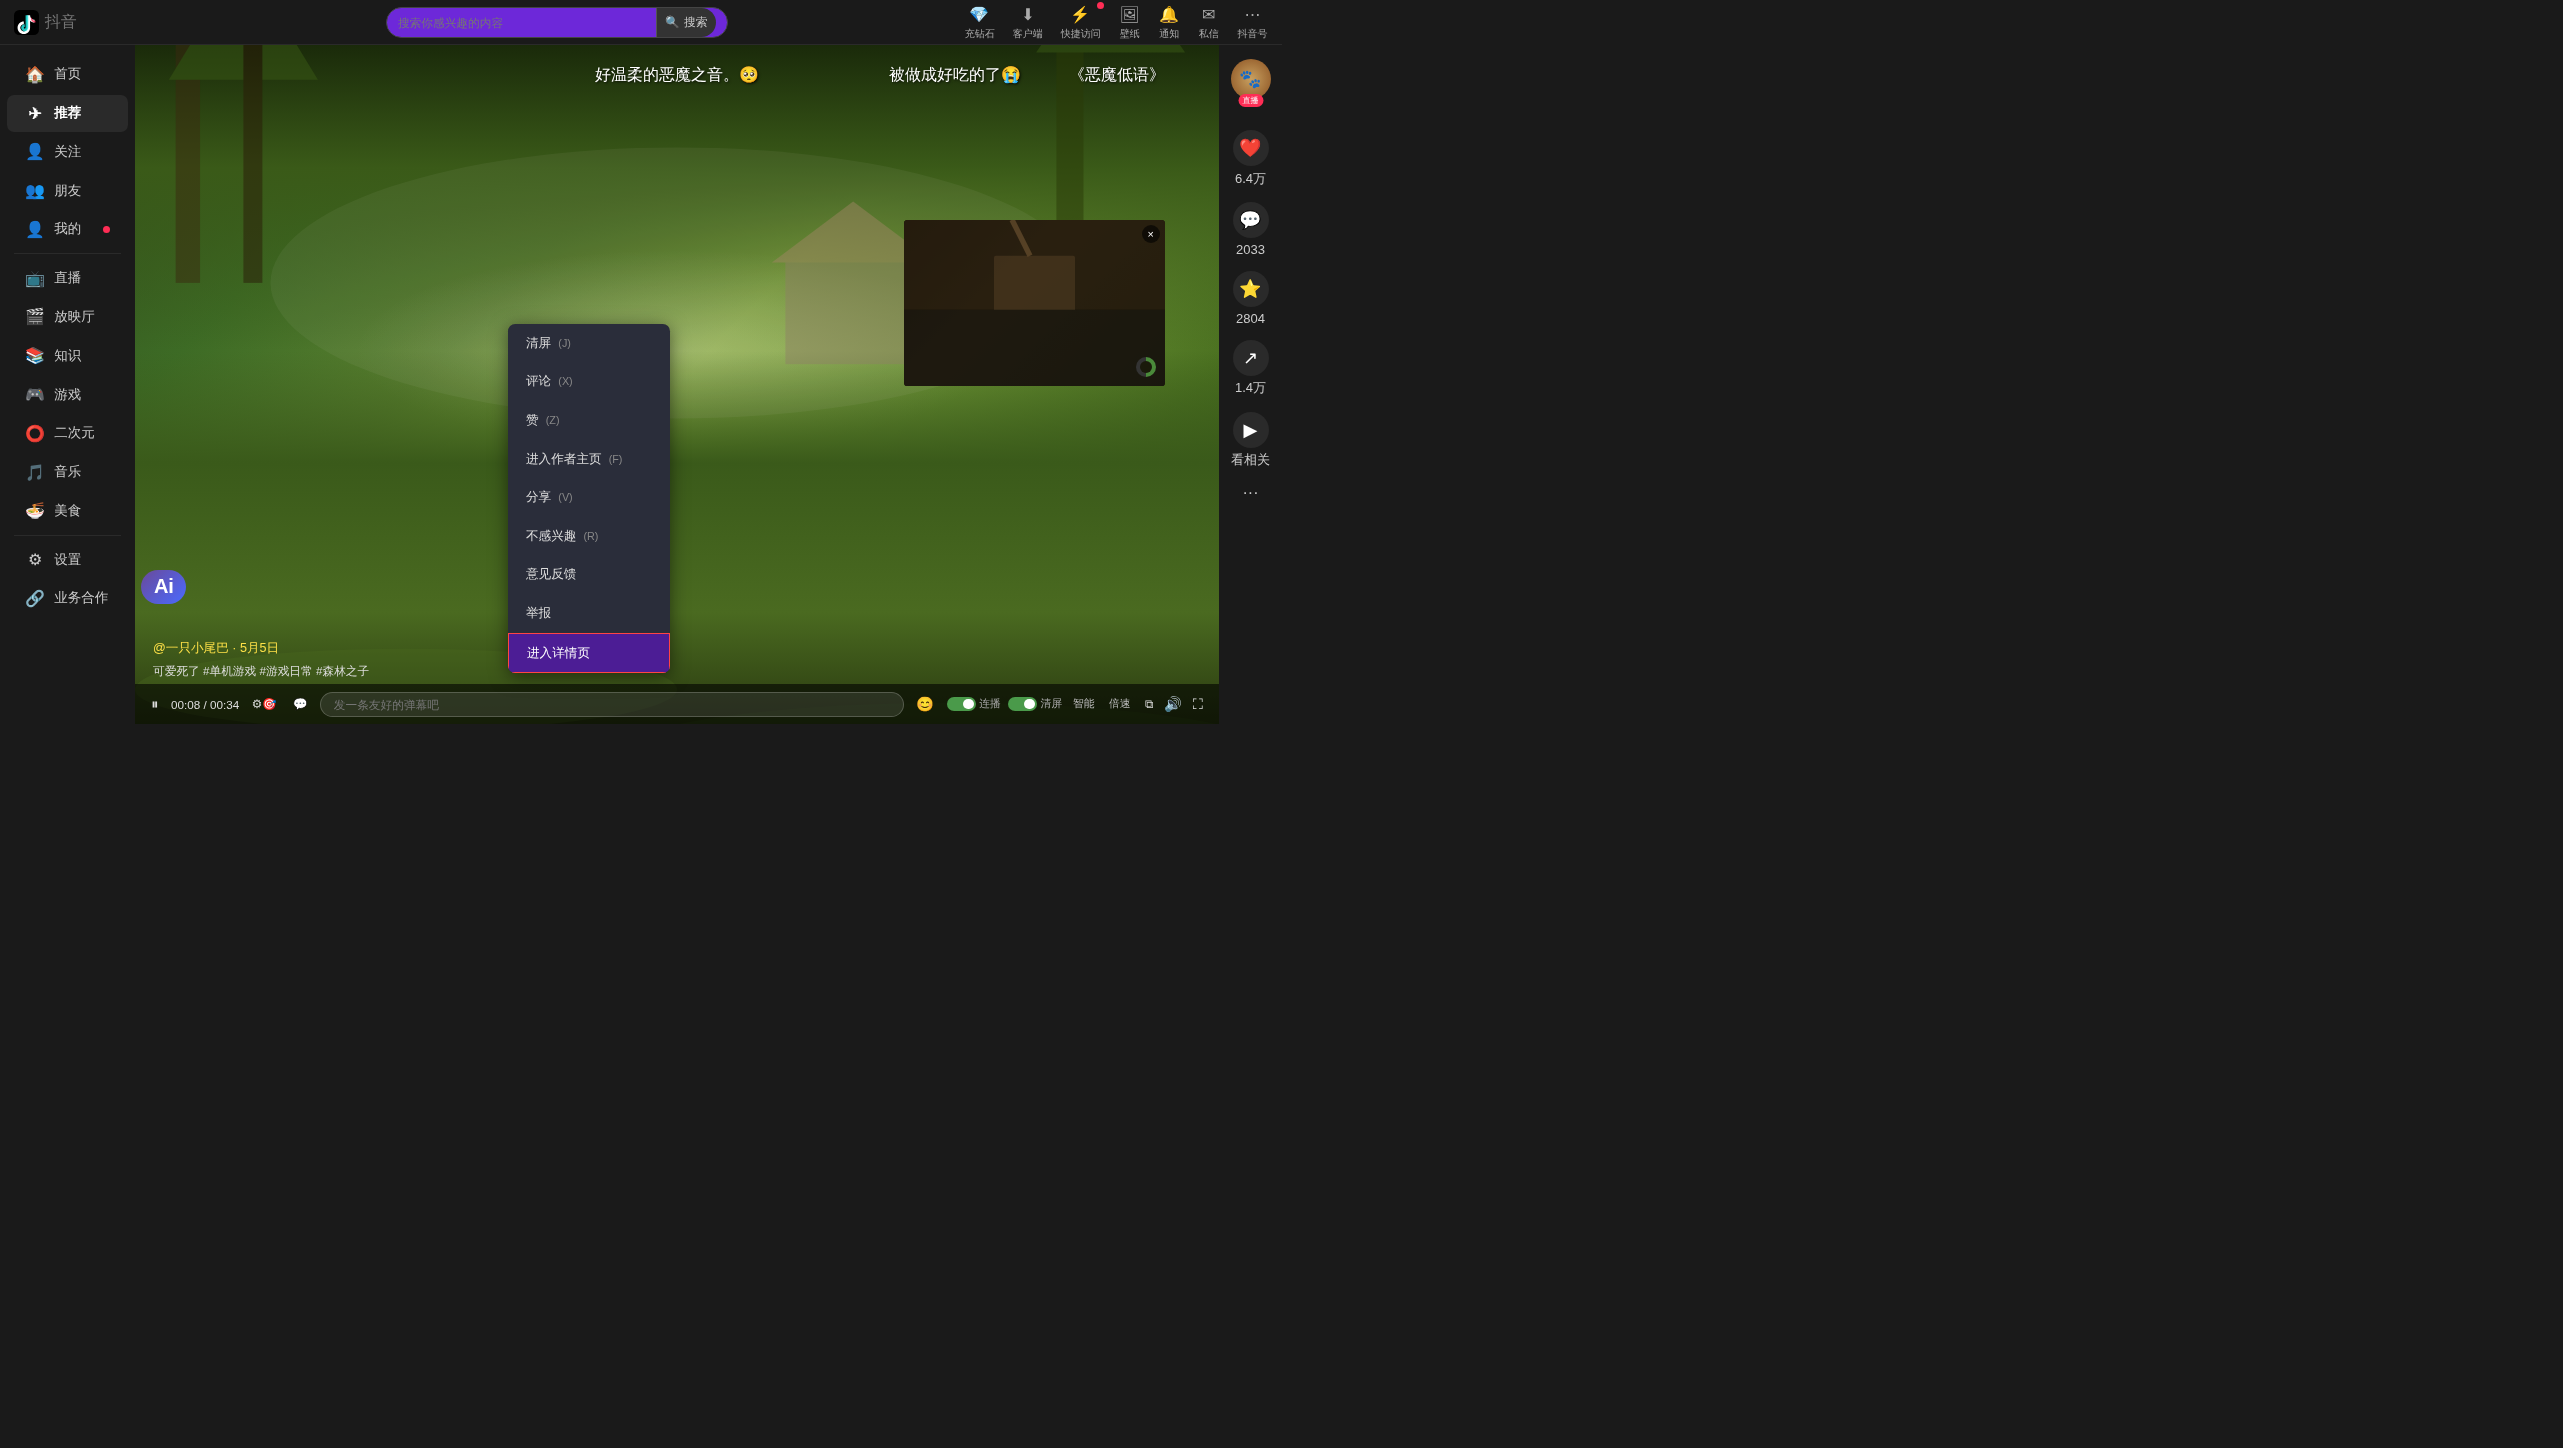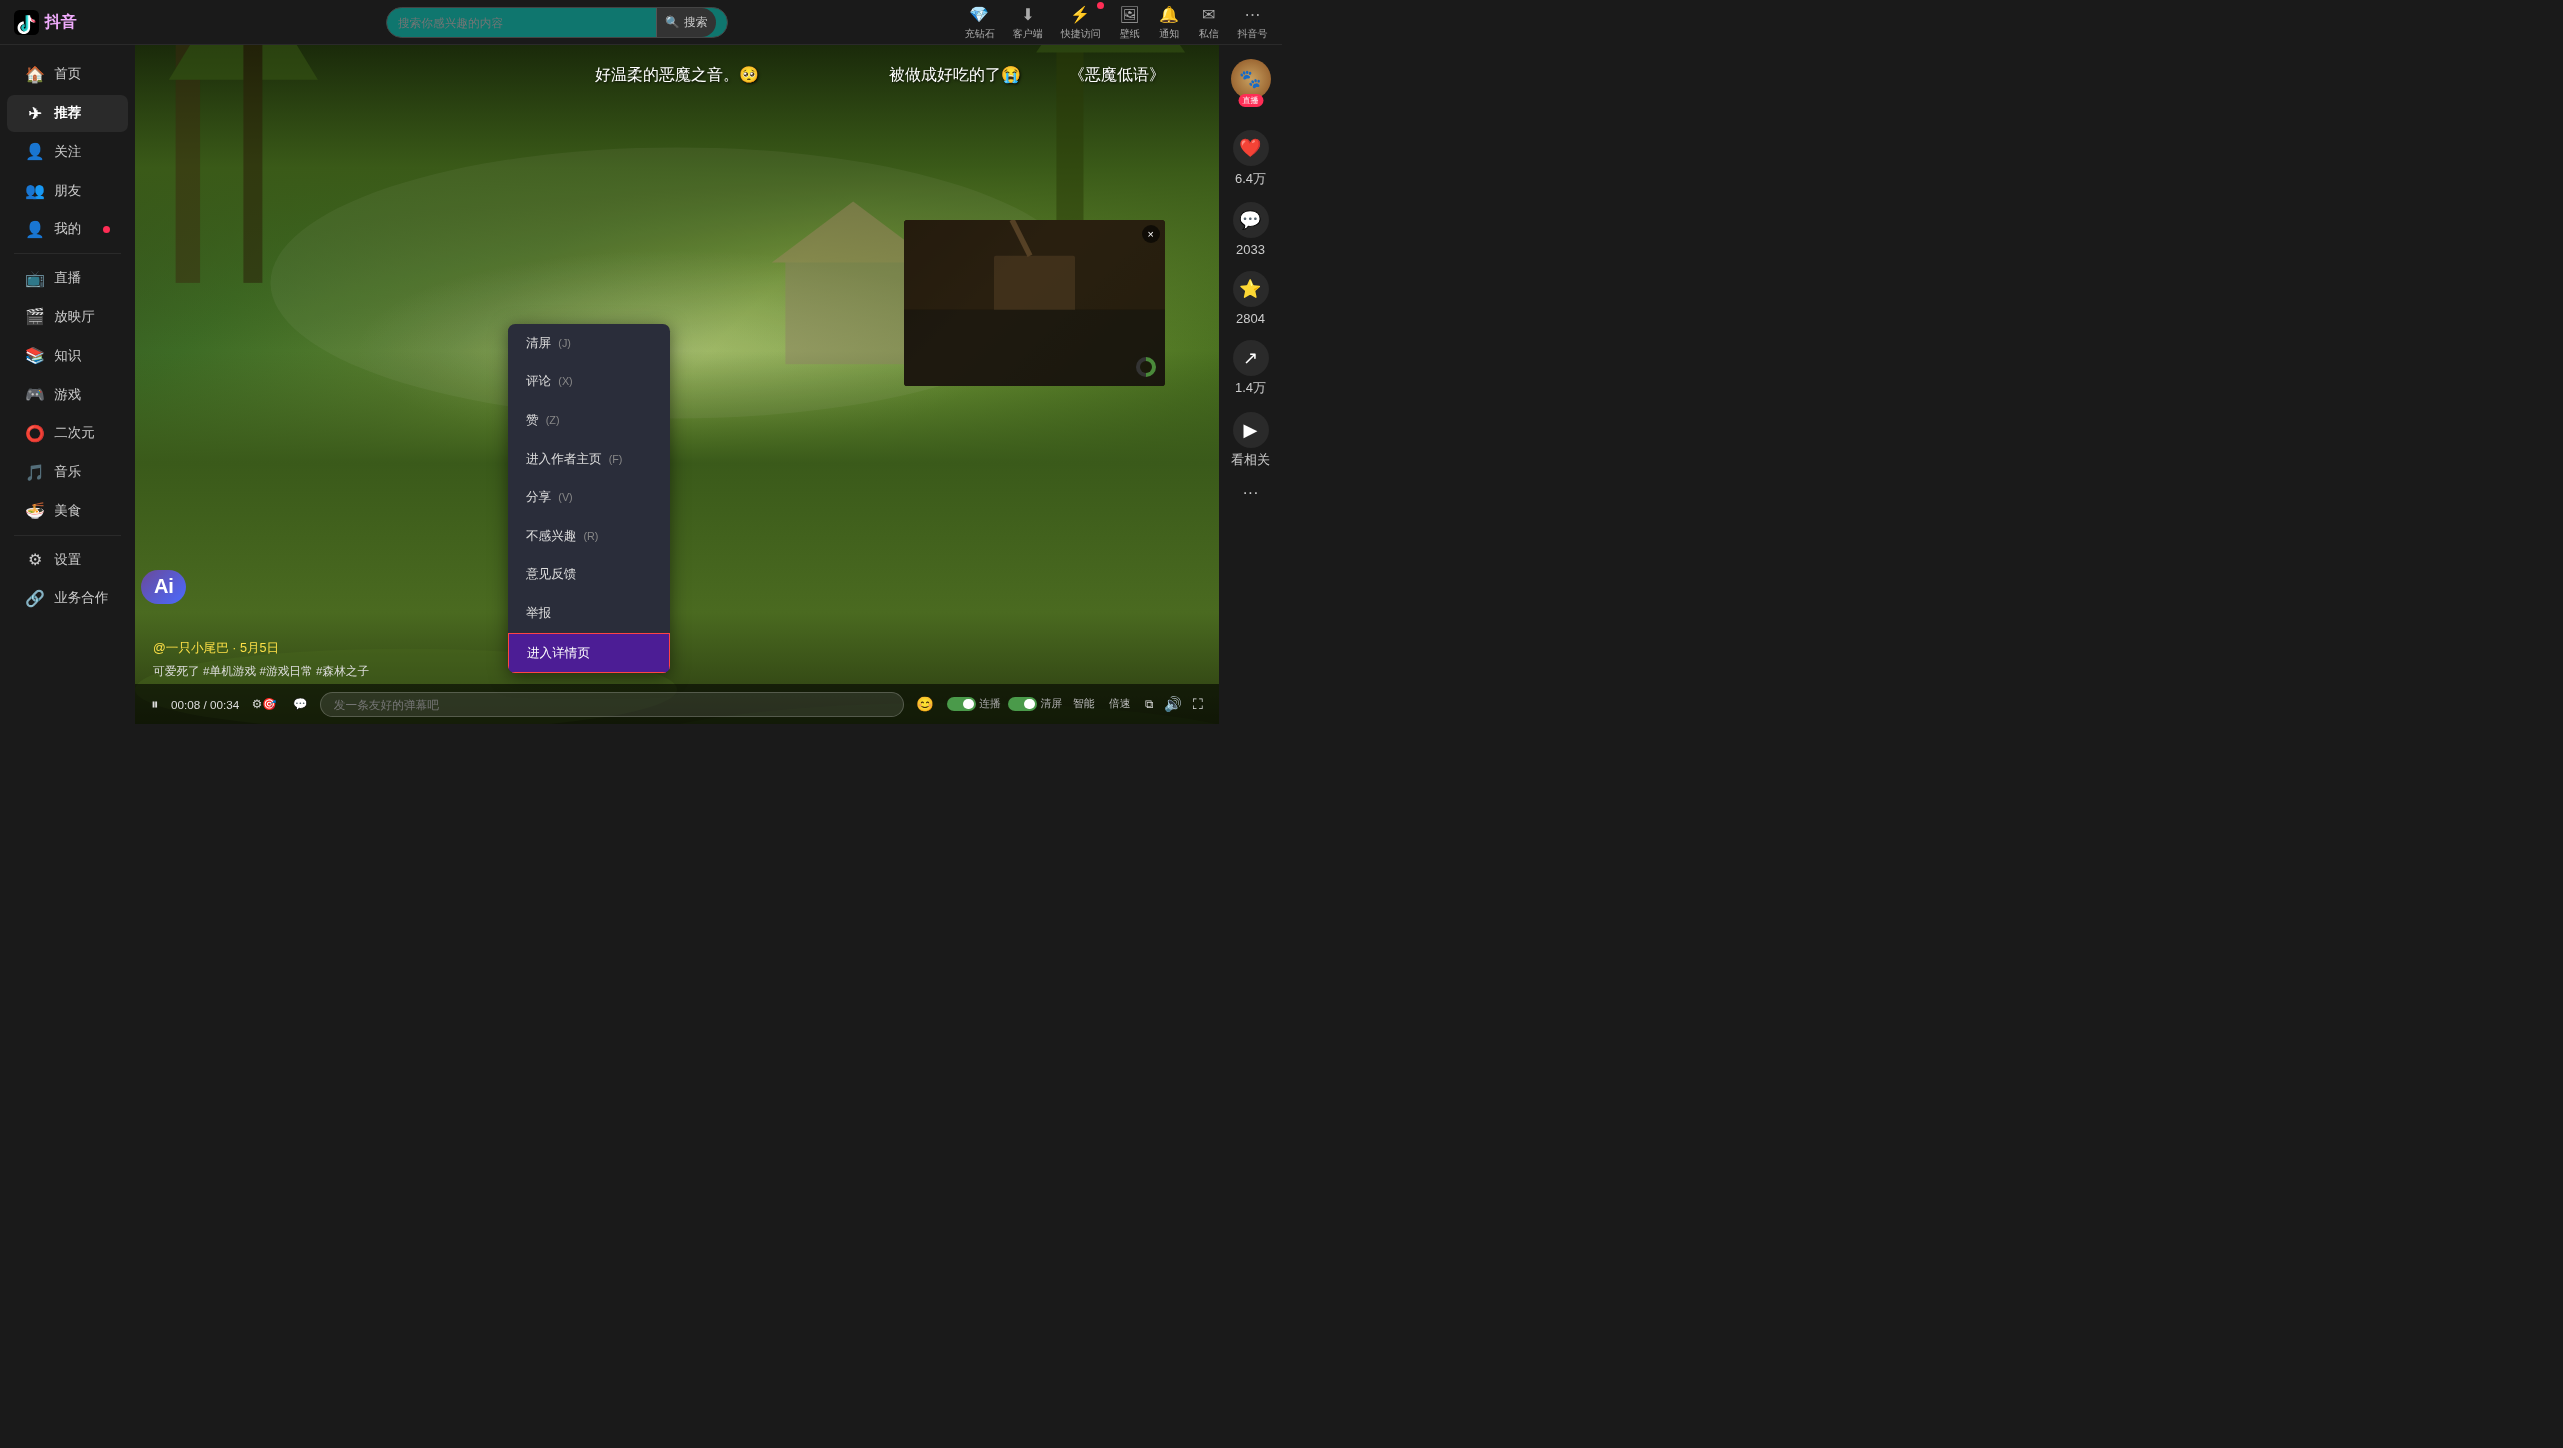--- a/index.html
+++ b/index.html
@@ -31,32 +31,32 @@
       gap: 5.4px;
       width: 135px;
     }
     .logo-icon {
       width: 25px;
       height: 25px;
       position: relative;
     }
     .logo-text {
       font-size: 16px;
-      font-weight: bold;
-      color: #f0abfc;
+      font-weight: normal;
+      color: #737373;
     }
     .search-bar {
       flex: 1;
       display: flex;
       justify-content: center;
     }
     .search-input-wrap {
       display: flex;
       align-items: center;
-      background: #0f766e;
+      background: #6d28d9;
       border: 0.9px solid #444;
       border-radius: 18px;
       width: 342px;
       height: 31px;
       padding: 0 10.8px;
       gap: 18px;
     }
     .search-input-wrap input {
       background: transparent;
       border: none;

